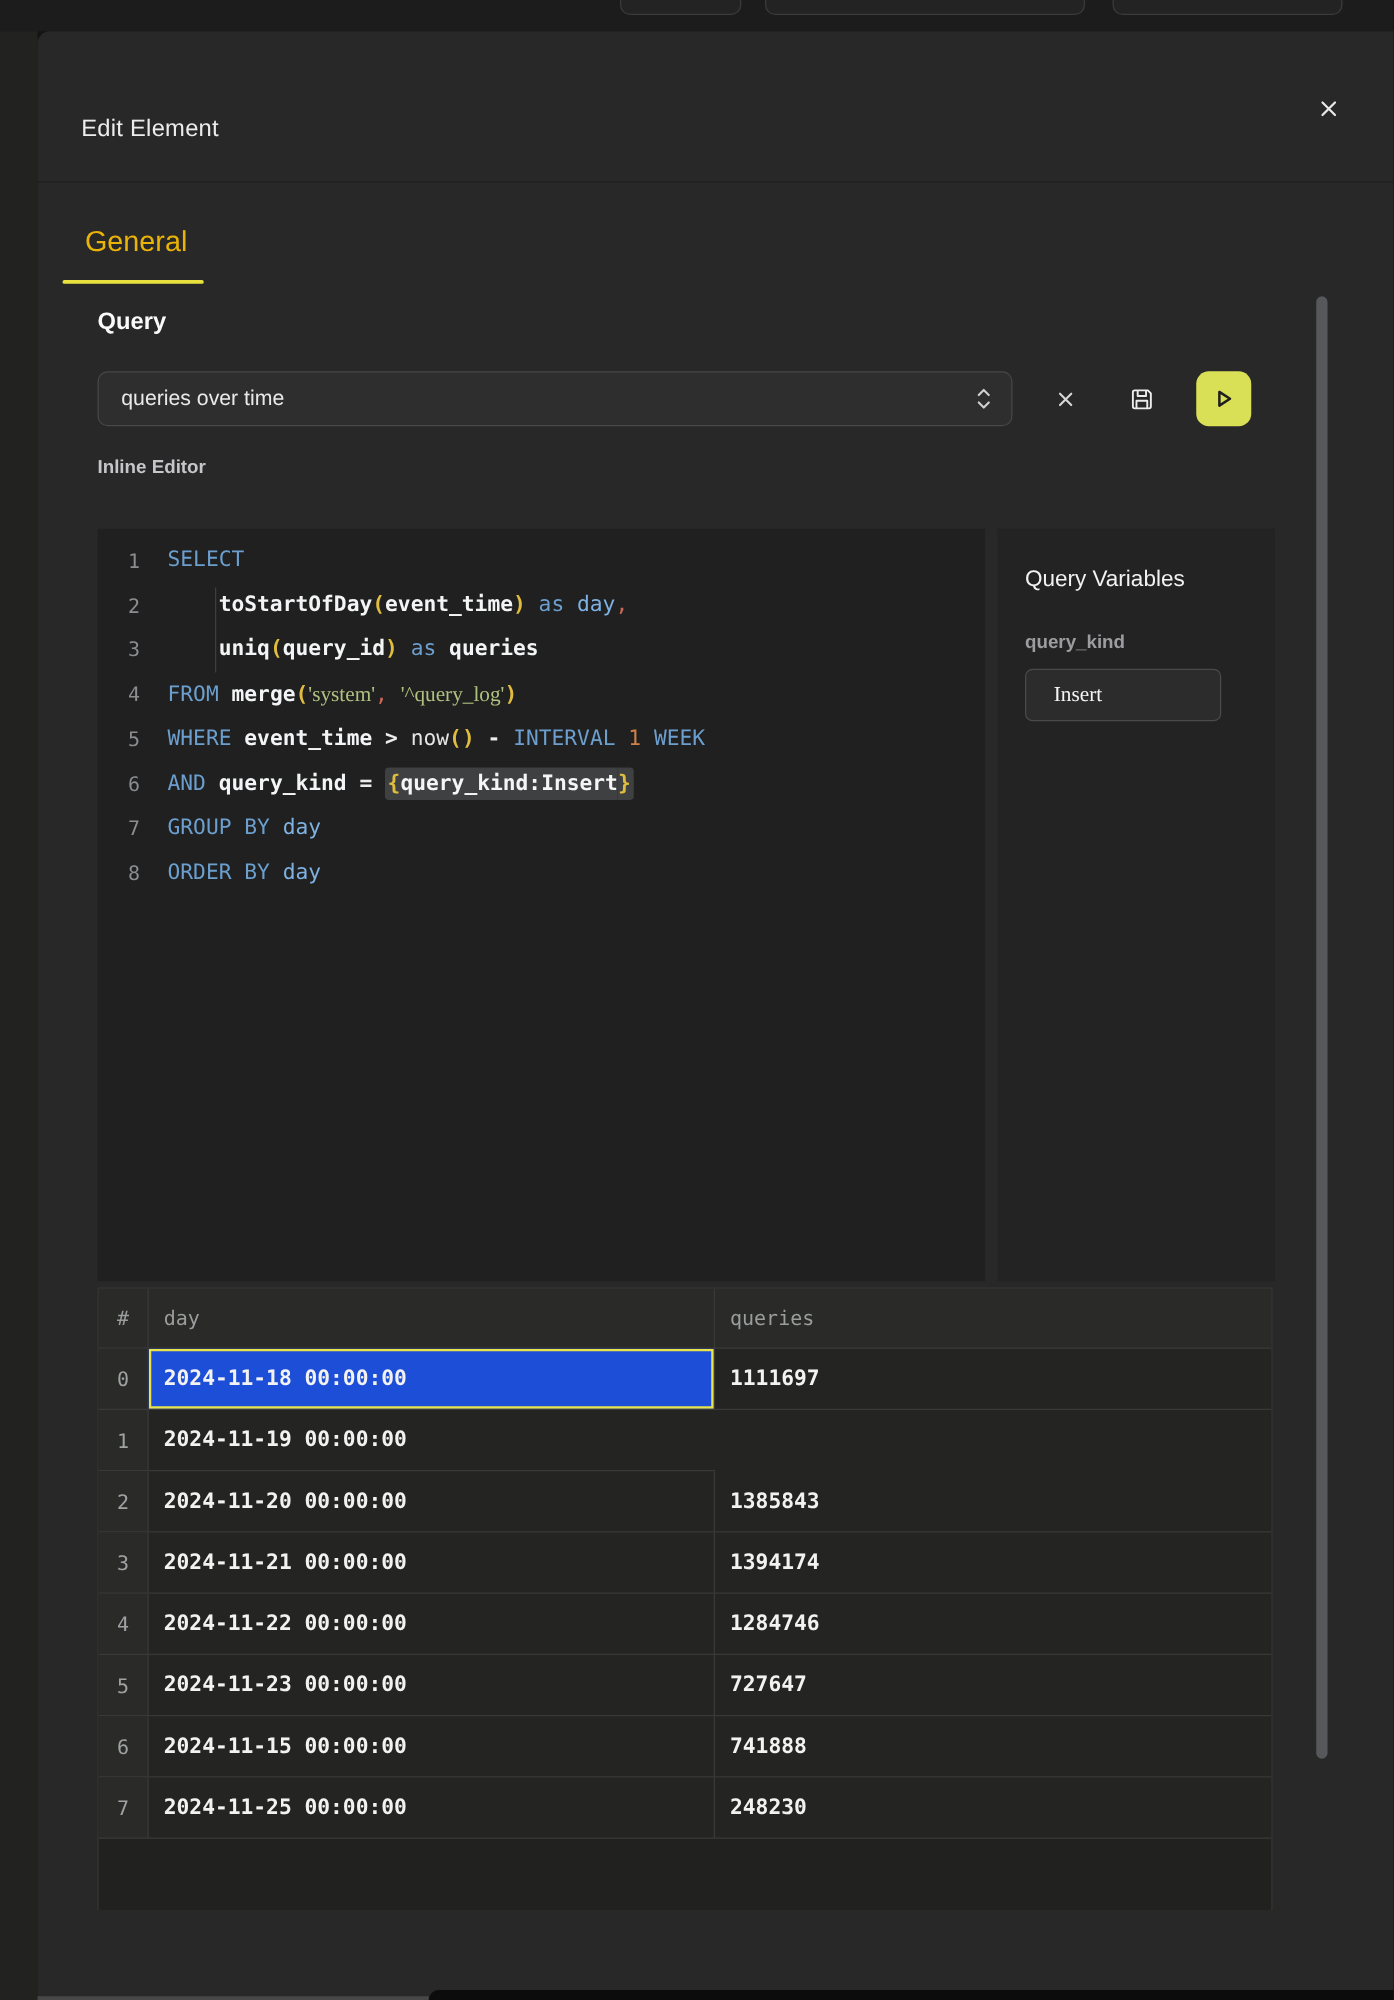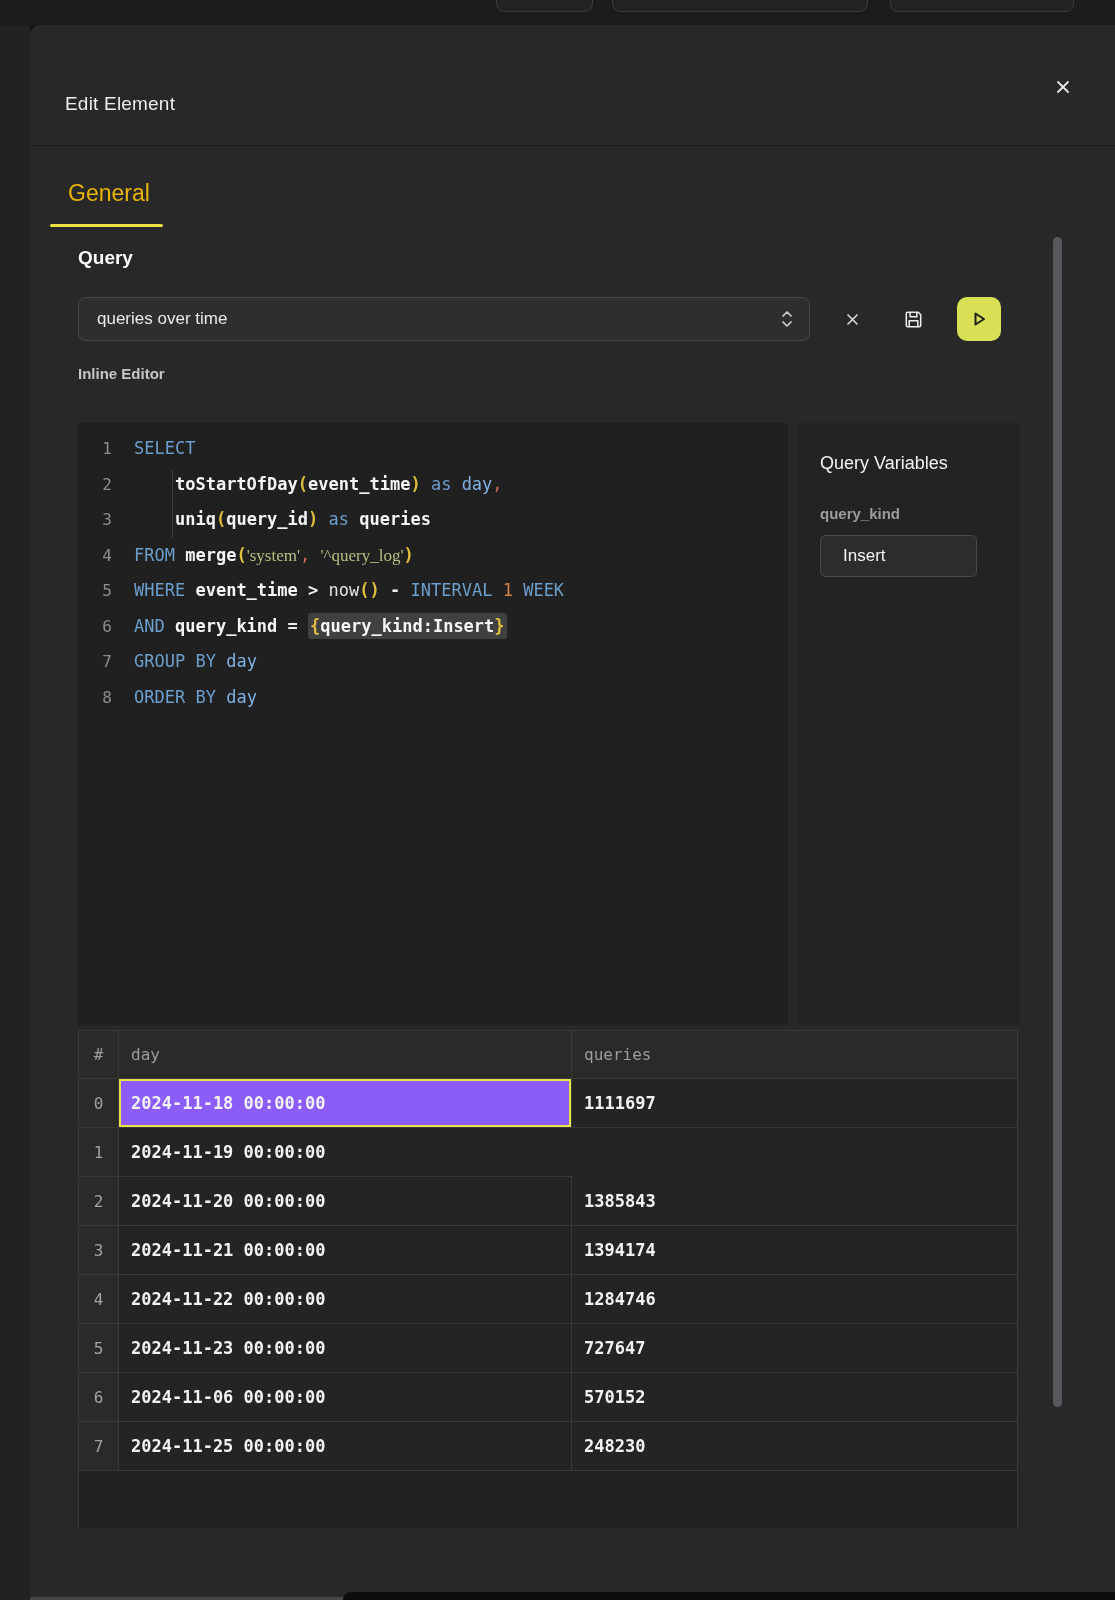--- a/index.html
+++ b/index.html
@@ -72,38 +72,38 @@
   .tok-cbt { color:#f5f5f5; font-weight:700; }
 
   
   .vars-panel { position:absolute; left:768px; top:398px; width:222px; height:602px;
                 background:#222322; }
   .vars-title { position:absolute; left:22px; top:30px; font-size:18px; font-weight:500; color:#f2f2f2; }
   .vars-name { position:absolute; left:22px; top:82px; font-size:15px; font-weight:600; color:#9d9da1; }
   .insert-btn { position:absolute; left:22px; top:112px; width:157px; height:42px;
                 background:#2c2c2c; border:1px solid #4a4a4a; border-radius:6px;
                 display:flex; align-items:center; padding-left:22px; cursor:pointer; }
-  .insert-label { font-size:17px; color:#f5f5f5; }
+  .insert-label { font-size:17px; color:#f5f5f5;font-family:Liberation Serif, serif; }
 
   
   .table { position:absolute; left:48px; top:1005px; width:940px; height:498px;
            border:1px solid #393a38; background:#212220;
            font-family:"DejaVu Sans Mono", monospace; }
   .t-row, .t-head { display:grid; grid-template-columns:40px 453px 1fr; }
   .t-head { height:48px; background:#2a2b29; }
   .t-row { height:49px; background:#242522; }
   .t-cell { display:flex; align-items:center; border-right:1px solid #393a38;
             border-bottom:1px solid #393a38; overflow:hidden; }
   .t-cell:last-child { border-right:none; }
   .t-h { color:#9a9c9e; font-size:16px; }
   .t-h-idx { justify-content:center; }
   .t-h-day, .t-h-q { padding-left:12px; }
   .t-index { justify-content:center; background:#2a2b29; color:#a0a2a4; font-size:16px; }
   .t-day, .t-val { padding-left:12px; color:#f2f2f2; font-size:17px; font-weight:700; }
-  .t-day.selected { box-shadow:inset 0 0 0 2px #e9e34c; background:#8b5cf6; }
+  .t-day.selected { box-shadow:inset 0 0 0 2px #e9e34c; background:#1d4ed8; }
   .t-filler { height:57px; background:#212220; }
 
   
   .scrollbar { position:absolute; left:1023px; top:212px; width:9px; height:1170px;
                background:#56585b; border-radius:5px; cursor:grab; }
 
   svg { display:block; }
 </style>
 </head>
 <body>
@@ -217,22 +217,22 @@
             <div class="t-cell t-day">2024-11-22 00:00:00</div>
             <div class="t-cell t-val">1284746</div>
           </div>
           <div class="t-row">
             <div class="t-cell t-index">5</div>
             <div class="t-cell t-day">2024-11-23 00:00:00</div>
             <div class="t-cell t-val">727647</div>
           </div>
           <div class="t-row">
             <div class="t-cell t-index">6</div>
-            <div class="t-cell t-day">2024-11-06 00:00:00</div>
-            <div class="t-cell t-val">570152</div>
+            <div class="t-cell t-day">2024-11-15 00:00:00</div>
+            <div class="t-cell t-val">741888</div>
           </div>
           <div class="t-row">
             <div class="t-cell t-index">7</div>
             <div class="t-cell t-day">2024-11-25 00:00:00</div>
             <div class="t-cell t-val">248230</div>
           </div>
         </div>
       <div class="t-filler"></div>
     </div>
 

